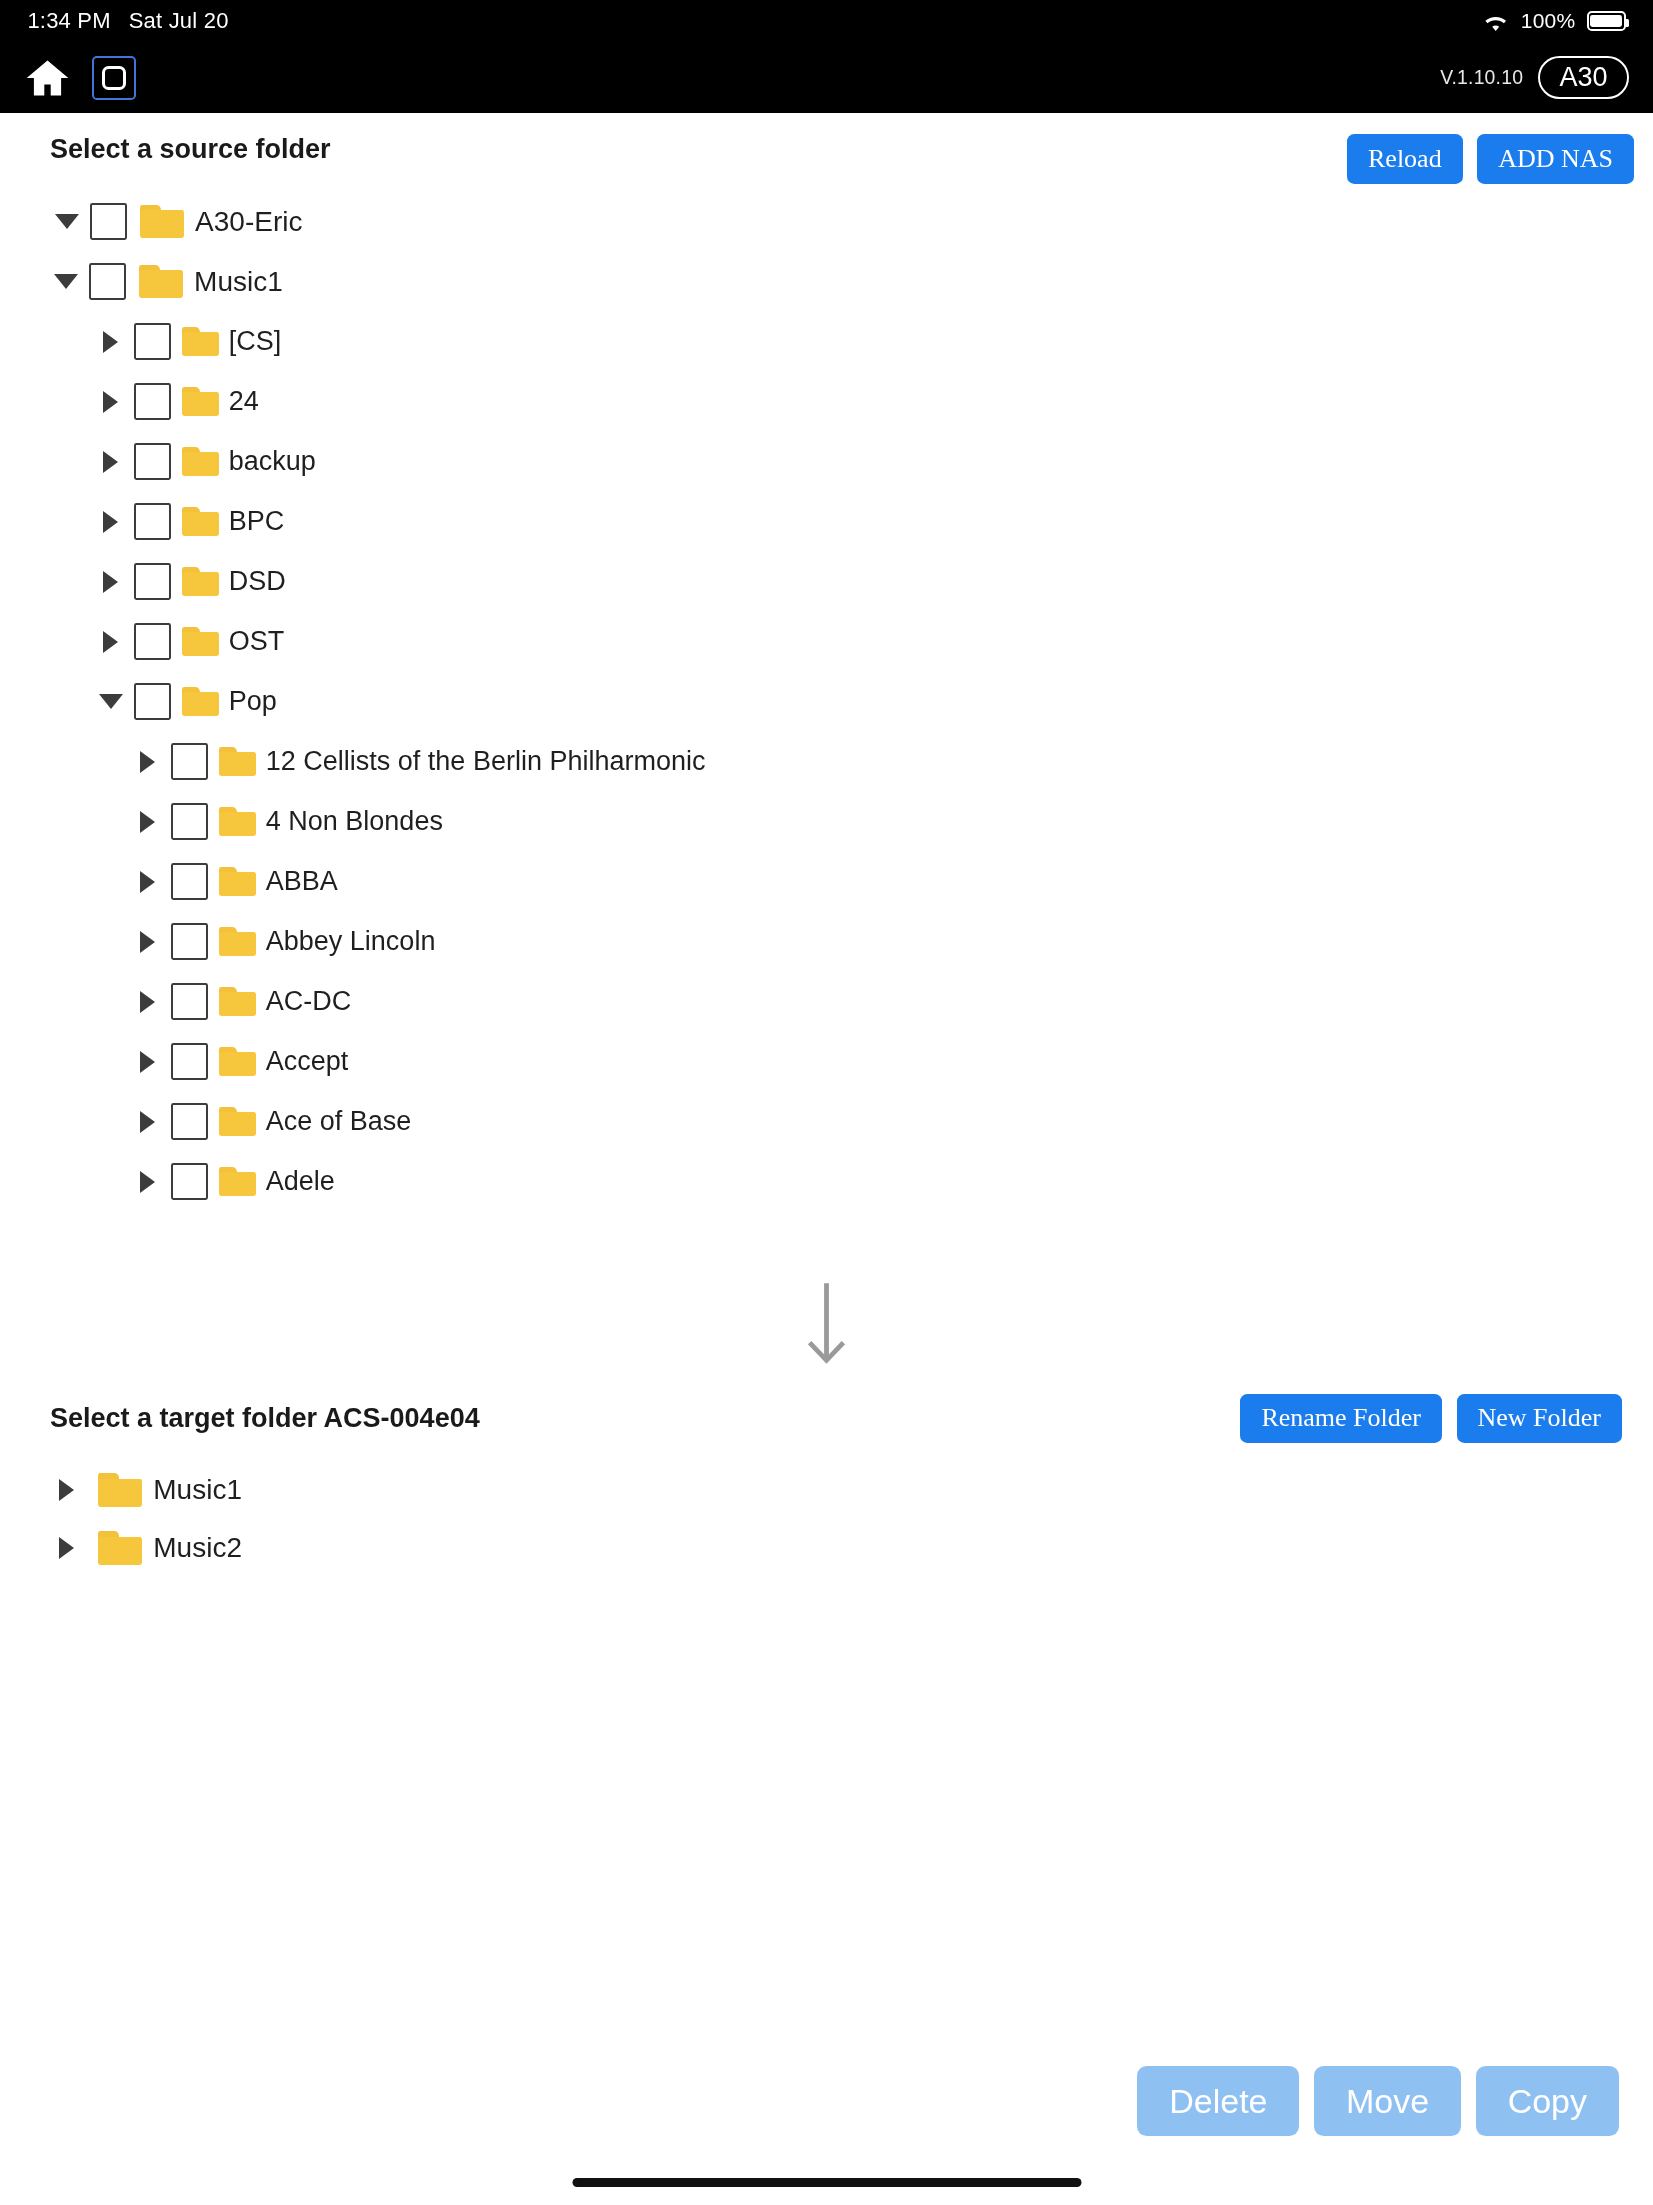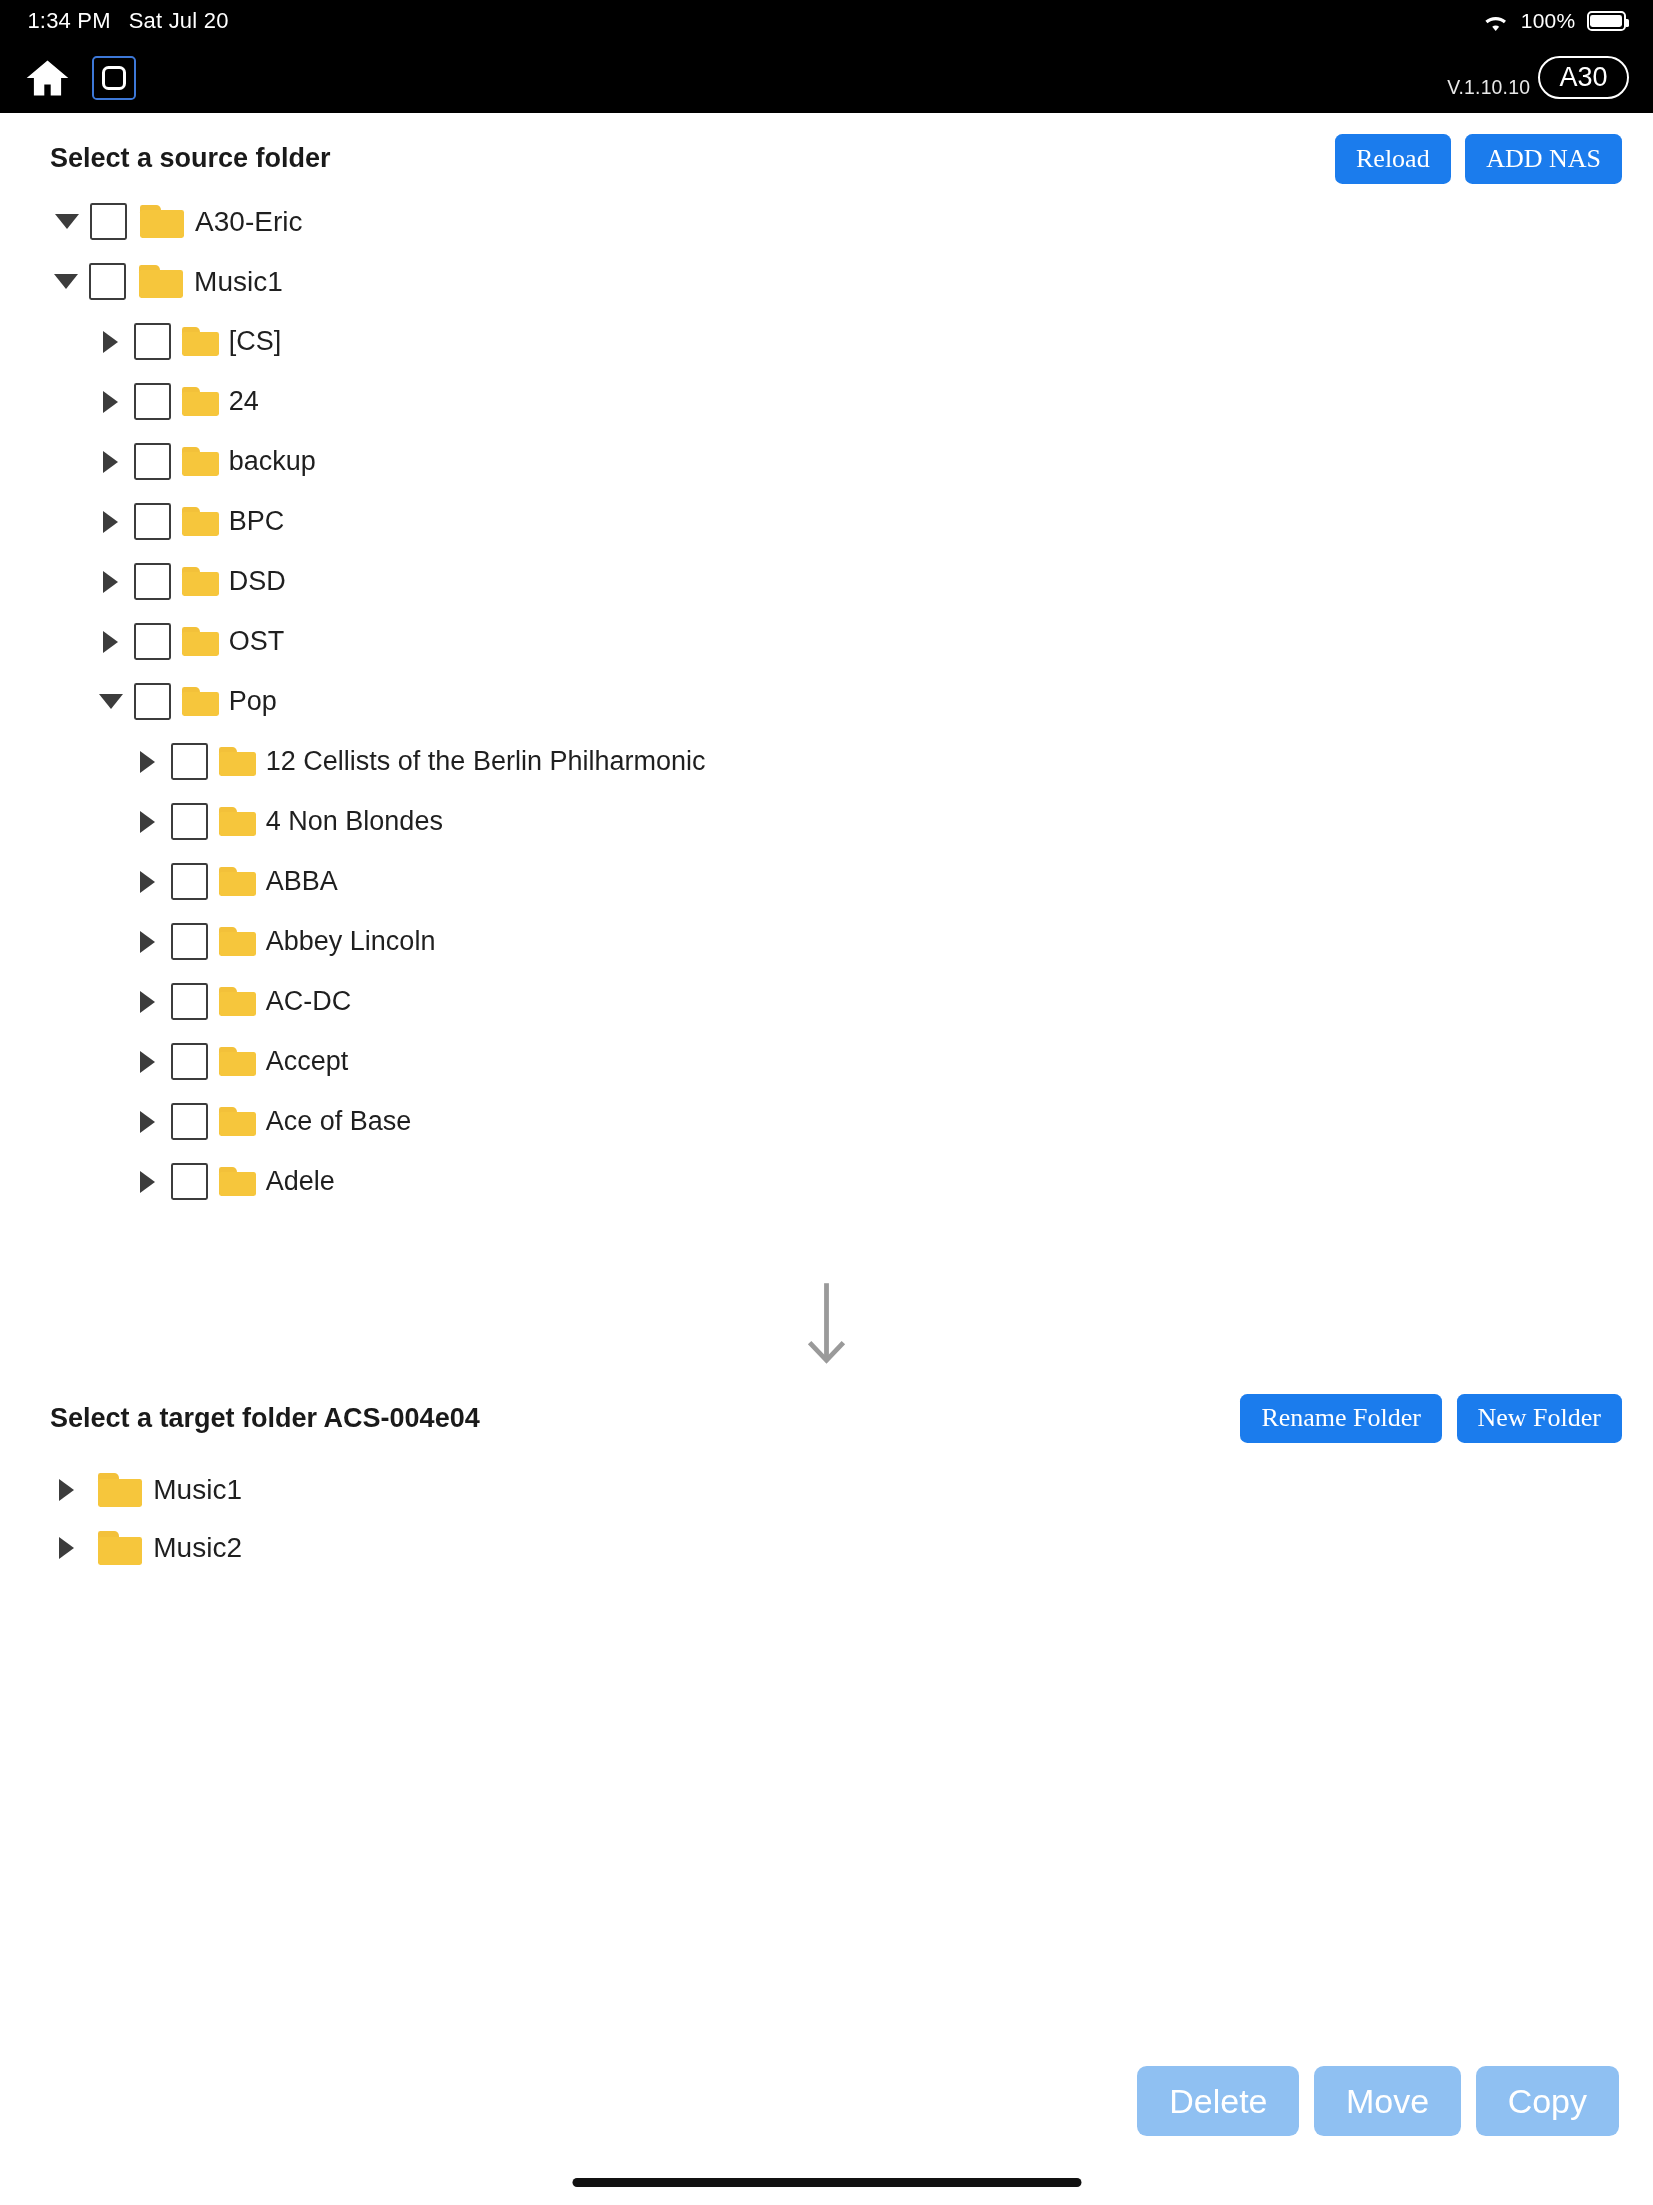--- a/index.html
+++ b/index.html
@@ -53,32 +53,32 @@
   .sq-btn {
     width: 44px; height: 44px; border: 2.4px solid #3d78d8; border-radius: 4.8px;
     display:flex; align-items:center; justify-content:center; margin-left: 21px;
   }
   .sq-inner { width: 24px; height: 24px; border: 3.2px solid #ffffff; border-radius: 6.5px; }
   .app-title {
     position: absolute; left: 0; right: 0; text-align: center;
     font-size: 36px; font-weight: 400; letter-spacing: 0.4px; color: #f2f2f2;
     pointer-events: none;
   }
-  .tb-right { margin-left: auto; display:flex; align-items:flex-end; gap: 8px; }
+  .tb-right { margin-left: auto; display:flex; align-items:center; gap: 15px; }
   .ver-small { font-size: 19.4px; color: #e8e8e8; letter-spacing: 0.2px; }
   .badge-a30 {
     border: 2.4px solid #ffffff; border-radius: 32px; padding: 5.7px 19.4px;
     font-size: 27px; color:#ffffff; line-height: 1;
   }
 
   
   .content { position: relative; padding: 0 0 0 0; }
 
   .section-head {
-    display:flex; align-items:center; padding: 21px 31px 0 50px;
+    display:flex; padding: 21px 19px 0 50px;
   }
   .section-title { font-size: 27px; font-weight: 700; color:#1a1a1a; }
   .head-btns { margin-left:auto; display:flex; gap: 14.5px; }
   .btn-blue {
     background: #1b7ced; color:#ffffff; border: none; border-radius: 7.3px;
     font-size: 26px; padding: 10.5px 21px; font-family: Liberation Serif, serif;
     cursor: pointer; line-height: 1.1;
   }
 
   

